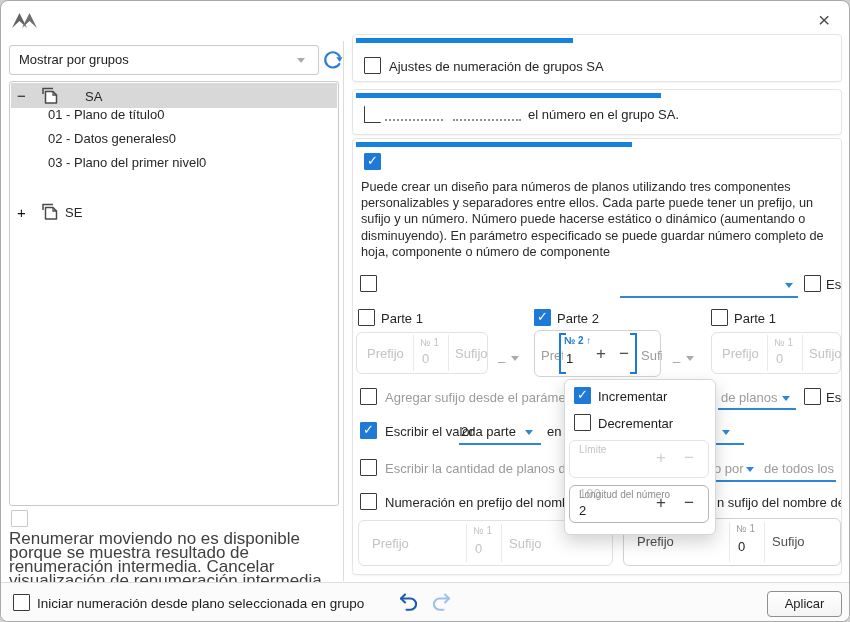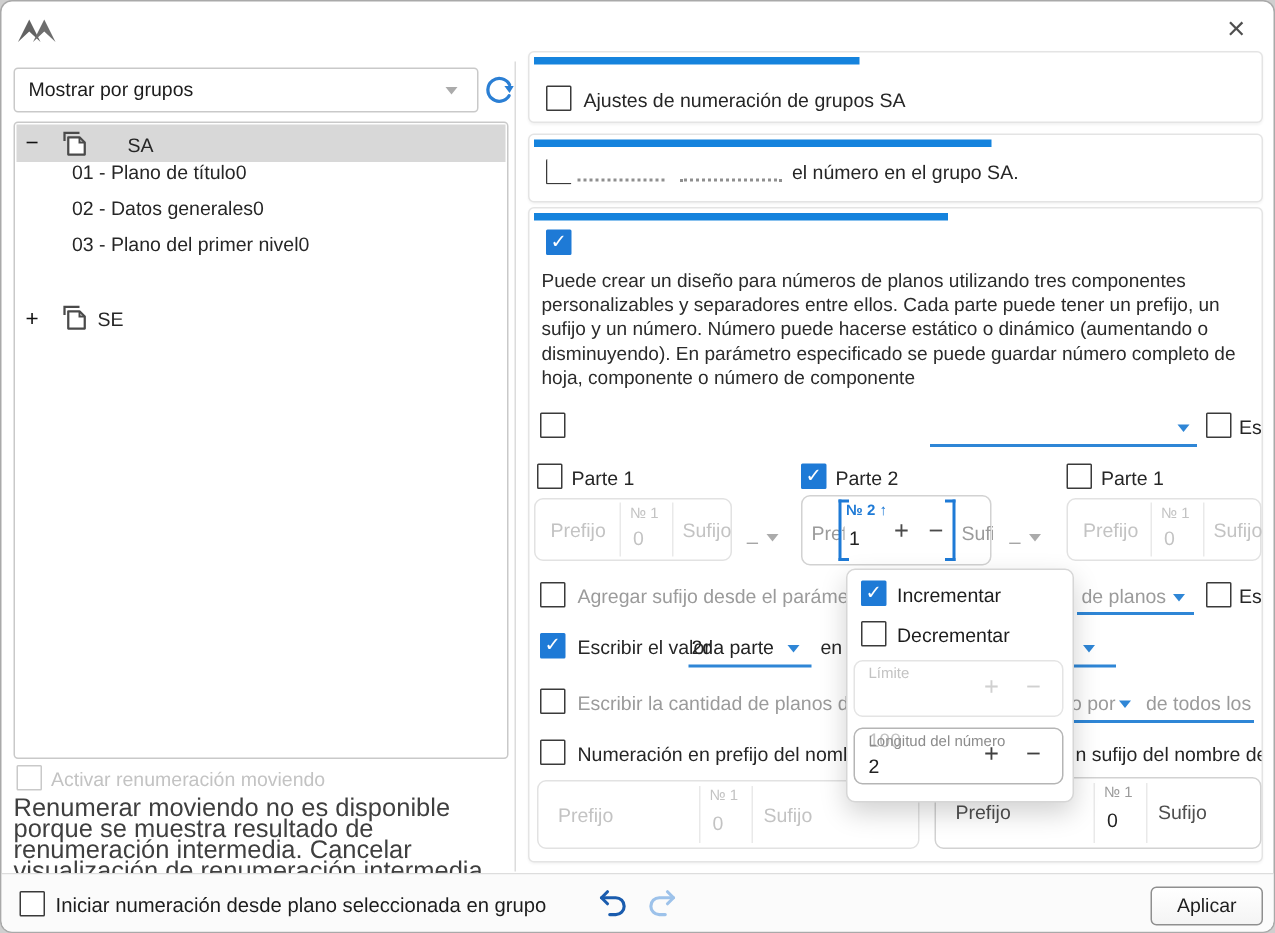--- a/index.html
+++ b/index.html
@@ -75,21 +75,20 @@
 
   <div class="txt" style="left:16px;top:203px;font-size:15px;color:#111;">+</div>
   <svg class="abs" style="left:38px;top:201px;" width="20" height="20" viewBox="0 0 20 20">
     <path d="M4 8 L4 2.5 L14 2.5" fill="none" stroke="#4a4a4a" stroke-width="1.5"></path>
     <path d="M6.5 5.5 h7.5 l3.5 3.5 v8 h-11 z" fill="#fff" stroke="#4a4a4a" stroke-width="1.5" stroke-linejoin="round"></path>
     <path d="M14 5.5 v3.5 h3.5" fill="none" stroke="#4a4a4a" stroke-width="1.3"></path>
   </svg>
   <div class="txt" style="left:64px;top:204px;">SE</div>
 
   <div class="cb disabled" style="left:10px;top:509px;"></div>
-  <div class="txt dis" style="left:33px;top:511px;">Activar renumeración moviendo</div>
   <div class="abs" style="left:8px;top:531px;width:334px;font-size:17px;line-height:14px;color:#3f3f3f;">Renumerar moviendo no es disponible porque se muestra resultado de renumeración intermedia. Cancelar visualización de renumeración intermedia</div>
 
   <div class="divider" style="left:342px;top:40px;height:540px;"></div>
 
   <div class="card" style="left:351px;top:33px;width:490px;height:48px;"></div>
   <div class="bar" style="left:355px;top:37px;width:217px;"></div>
   <div class="cb" style="left:363px;top:56px;"></div>
   <div class="txt" style="left:388px;top:58px;">Ajustes de numeración de grupos SA</div>
 
   <div class="card" style="left:351px;top:88px;width:490px;height:46px;"></div>

